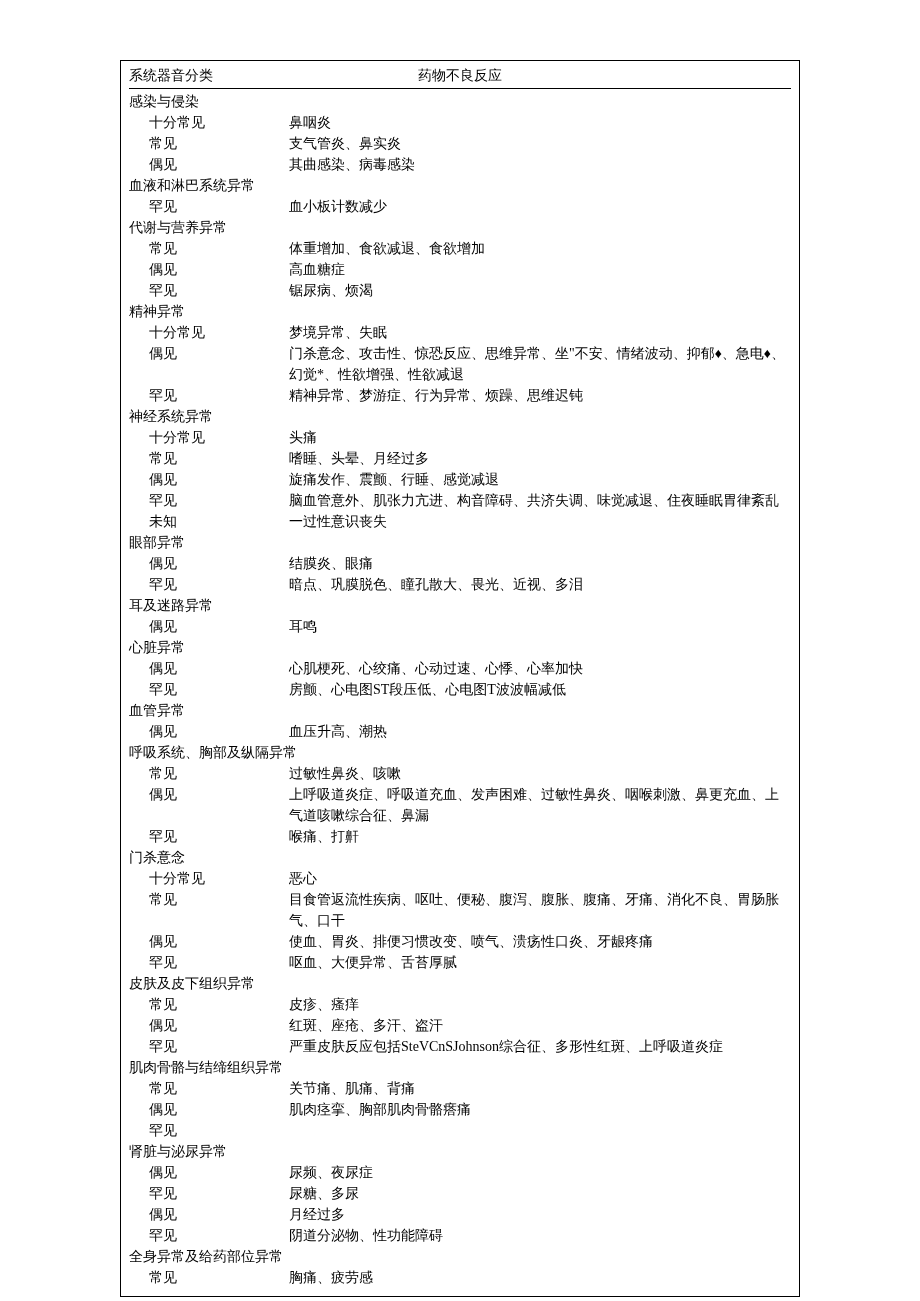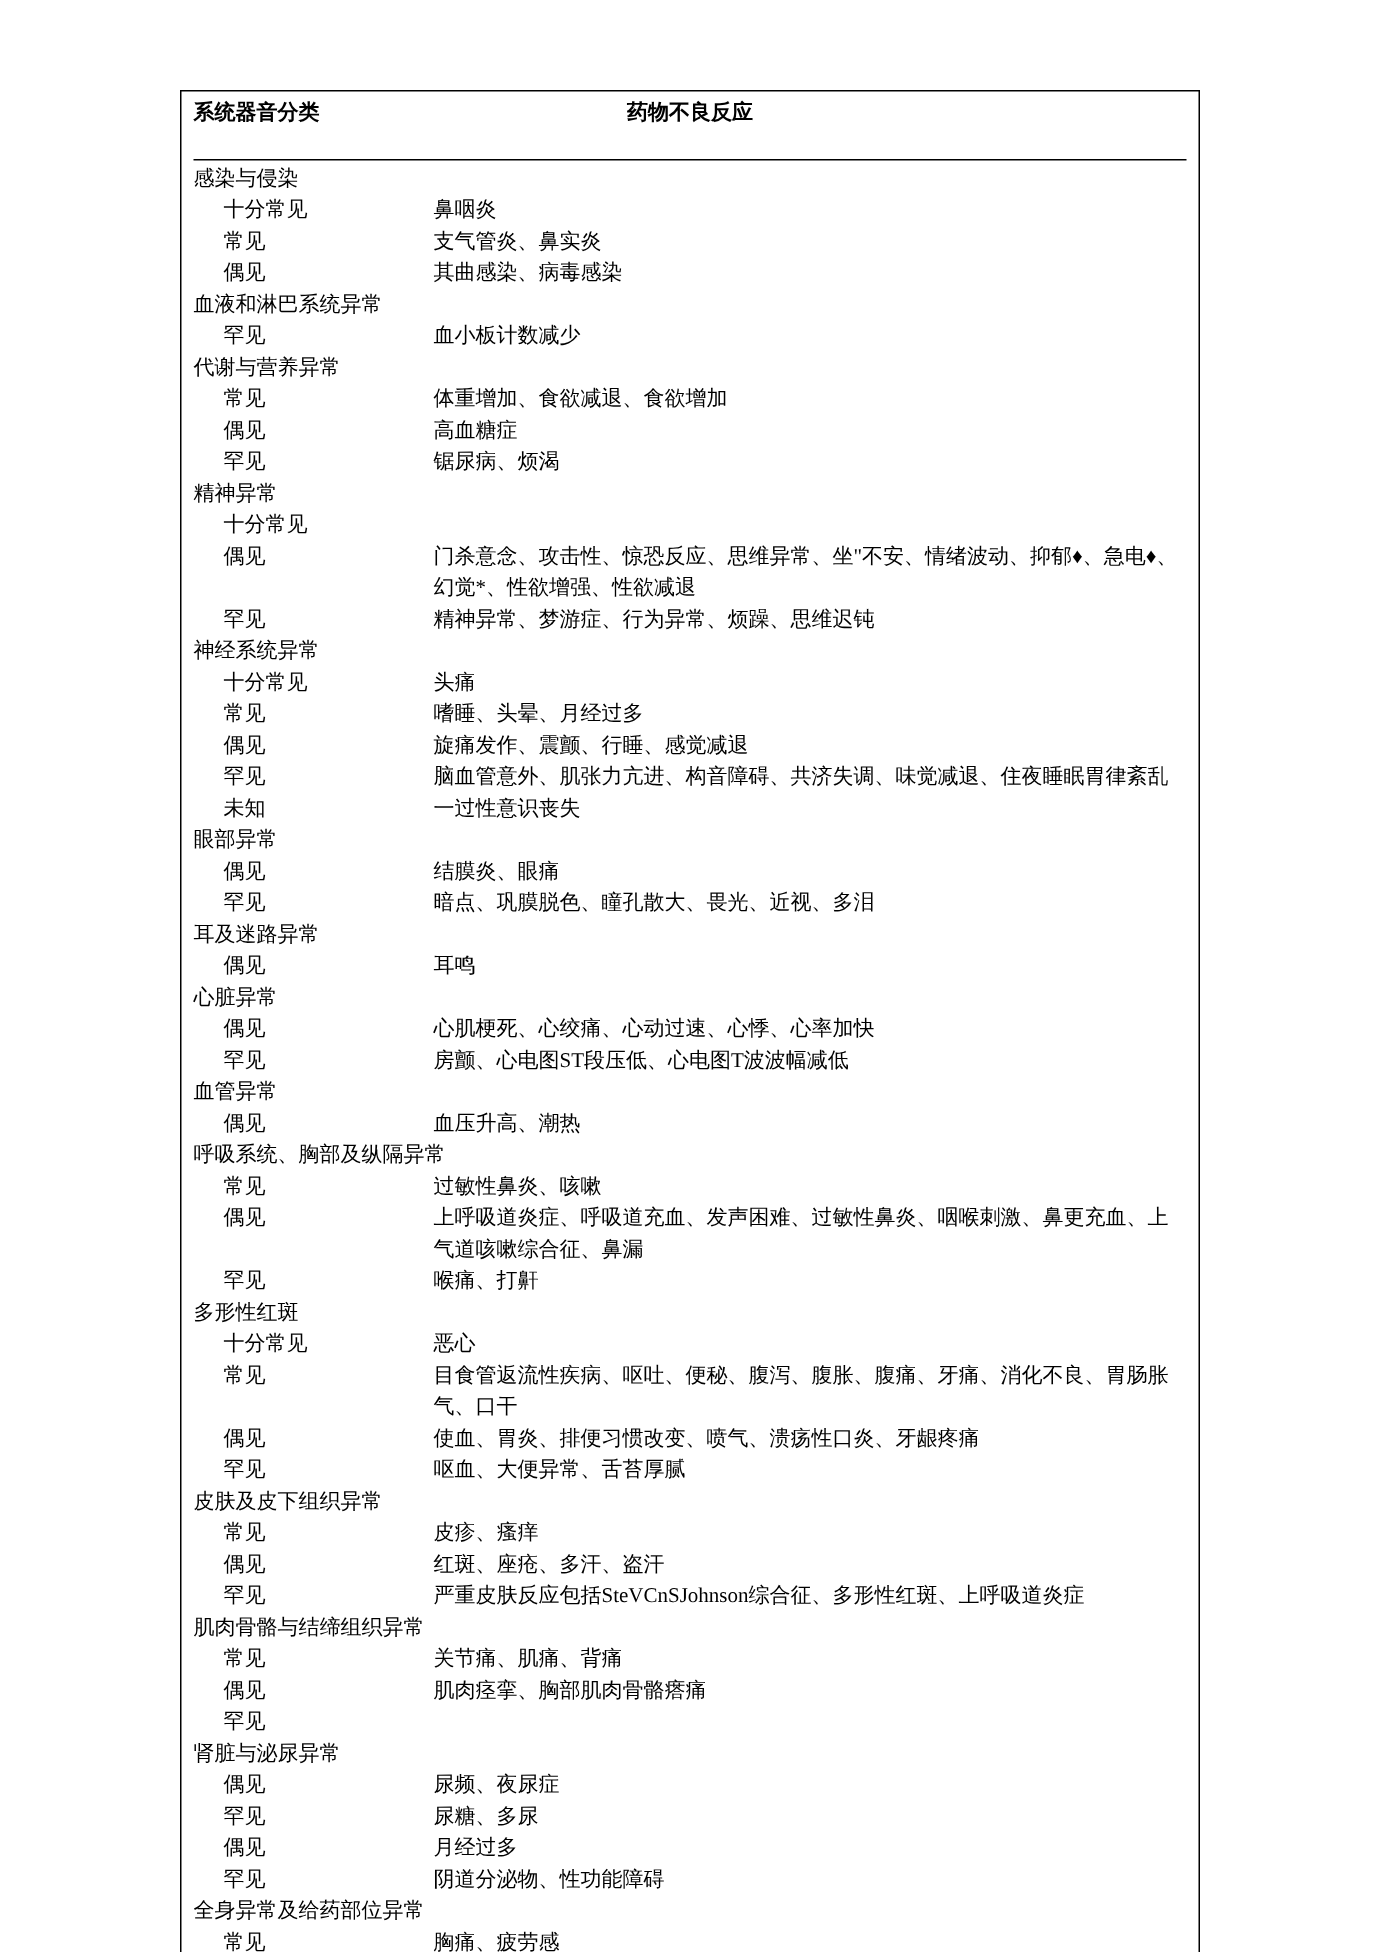--- a/index.html
+++ b/index.html
@@ -13,23 +13,22 @@
   width: 920px;
   box-sizing: border-box;
 }
 .table-border {
   border: 1px solid #000;
   padding: 4px 8px 8px 8px;
 }
 .header-row {
   display: flex;
   border-bottom: 1px solid #000;
-  padding-bottom: 20px;
+  padding-bottom: 2px;
   margin-bottom: 2px;
-  font-weight: bold;
 }
 .header-left {
   width: 140px;
   flex-shrink: 0;
 }
 .header-right {
   flex: 1;
   text-align: center;
   padding-right: 140px;
 }
@@ -85,20 +84,21 @@
         <div class="freq">偶见</div>
         <div class="desc">高血糖症</div>
       </div>
       <div class="row">
         <div class="freq">罕见</div>
         <div class="desc">锯尿病、烦渴</div>
       </div>
       <div class="category">精神异常</div>
       <div class="row">
         <div class="freq">十分常见</div>
+        <div class="desc">梦境异常、失眠</div>
       </div>
       <div class="row">
         <div class="freq">偶见</div>
         <div class="desc">门杀意念、攻击性、惊恐反应、思维异常、坐"不安、情绪波动、抑郁♦、急电♦、 幻觉*、性欲增强、性欲减退</div>
       </div>
       <div class="row">
         <div class="freq">罕见</div>
         <div class="desc">精神异常、梦游症、行为异常、烦躁、思维迟钝</div>
       </div>
       <div class="category">神经系统异常</div>
@@ -156,21 +156,21 @@
         <div class="desc">过敏性鼻炎、咳嗽</div>
       </div>
       <div class="row">
         <div class="freq">偶见</div>
         <div class="desc">上呼吸道炎症、呼吸道充血、发声困难、过敏性鼻炎、咽喉刺激、鼻更充血、上 气道咳嗽综合征、鼻漏</div>
       </div>
       <div class="row">
         <div class="freq">罕见</div>
         <div class="desc">喉痛、打鼾</div>
       </div>
-      <div class="category">多形性红斑</div>
+      <div class="category">门杀意念</div>
       <div class="row">
         <div class="freq">十分常见</div>
         <div class="desc">恶心</div>
       </div>
       <div class="row">
         <div class="freq">常见</div>
         <div class="desc">目食管返流性疾病、呕吐、便秘、腹泻、腹胀、腹痛、牙痛、消化不良、胃肠胀 气、口干</div>
       </div>
       <div class="row">
         <div class="freq">偶见</div>

